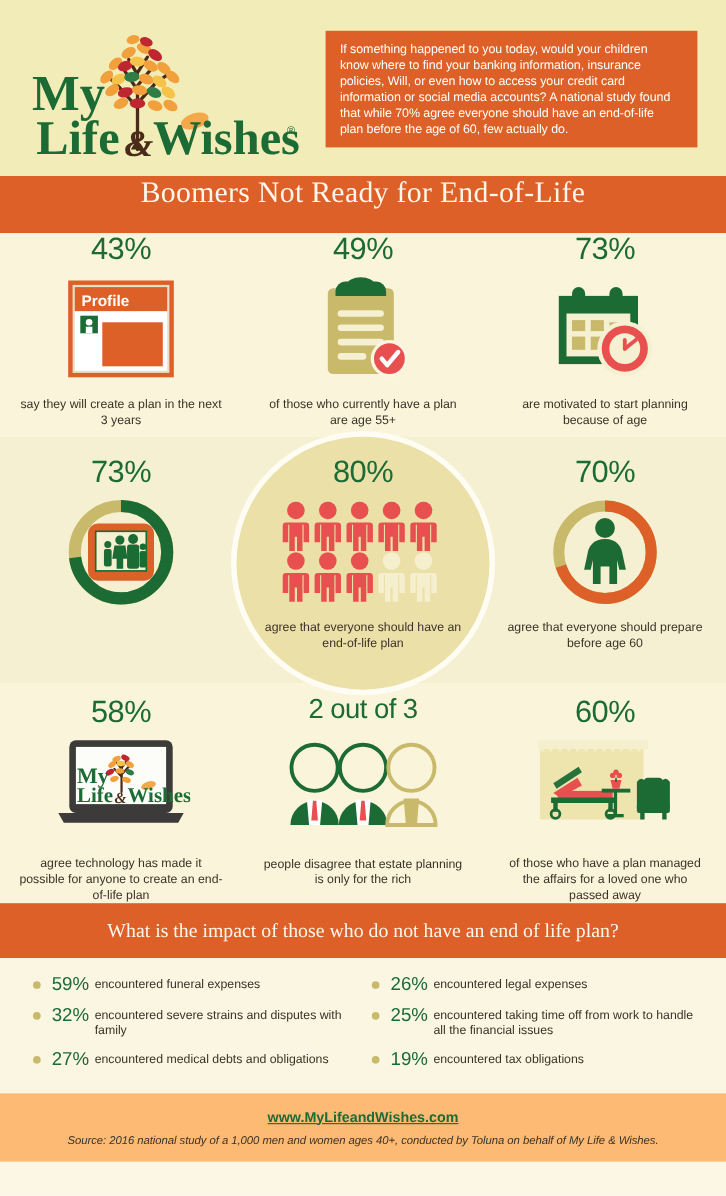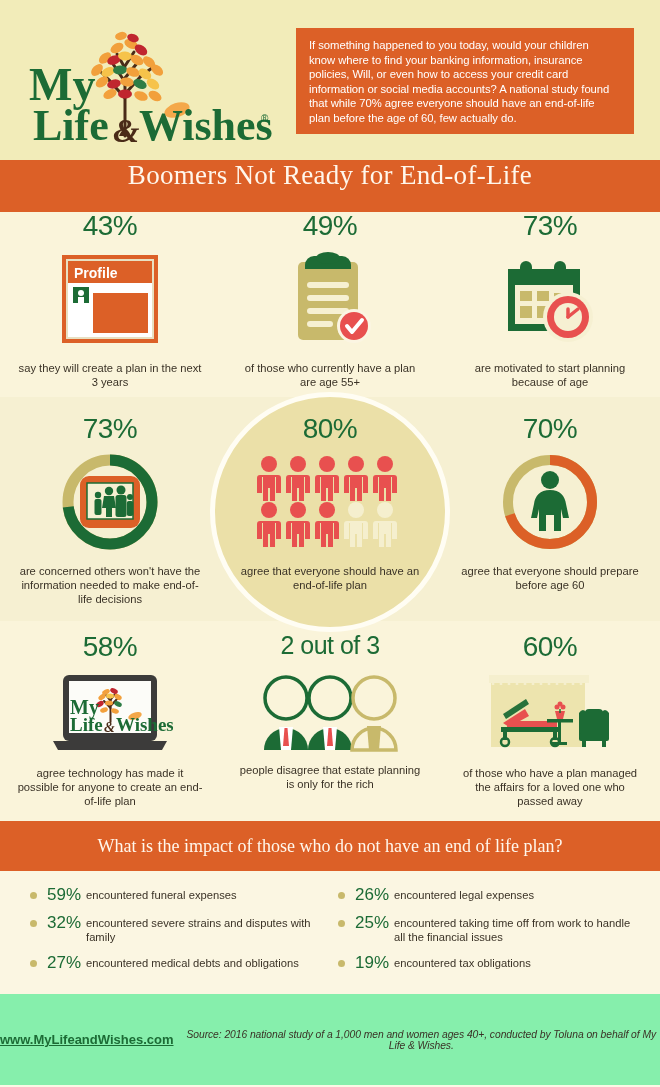--- a/index.html
+++ b/index.html
@@ -60,21 +60,21 @@
   .row1 { height:185px; }
   .row1 .art { height:104px; margin-top:8px; }
   .row1 .cap { margin-top:9px; }
 
   .row2 { height:224px; padding-top:18px; }
   .row2 .art { height:104px; margin-top:7px; }
   .row2 .cap { margin-top:10px; }
 
   .row3 { height:200px; padding-top:12px; }
   .row3 .art { height:94px; margin-top:7px; }
-  .row3 .cap { margin-top:4px; }
+  .row3 .cap { margin-top:20px; }
 
   .spotlight {
     position:absolute; left:210px; top:-5px;
     width:240px; height:240px; border-radius:50%;
     background:#EBE0A8; border:5px solid #FFFDF3; z-index:1;
   }
 
   
   .impact-bar {
     height:50px; background:#DC6027; display:flex;
@@ -95,22 +95,22 @@
     margin:7px 10px 0 8px; flex:0 0 auto;
   }
   .ipct {
     color:#1C6B35; font-size:17px; margin-right:5px;
     line-height:19px; flex:0 0 auto;
   }
   .itxt { color:#3A3226; font-size:11.2px; line-height:14px; padding-top:3px; }
 
   
   .footer {
-    background:#86efac; height:91px;
-    display:flex; align-items:center;
+    background:#fdba74; height:62px;
+    display:flex; flex-direction:column; align-items:center;
     justify-content:center; gap:9px;
   }
   .site { color:#1C6B35; font-size:13px; font-weight:bold; }
   .source {
     color:#3A3226; font-size:10.3px; font-style:italic;
     text-align:center; letter-spacing:-0.05px;
   }
 </style>
 </head>
 <body>
@@ -256,21 +256,20 @@
               <rect x="36.5" y="49" width="7" height="16" rx="2"></rect>
             <circle cx="51" cy="41" r="4.2"></circle>
               <path d="M46 46 h10 l2 12 h-4 v9 h-6 v-9 h-4z"></path>
             <circle cx="63" cy="40" r="4.5"></circle>
               <rect x="57.5" y="45" width="11" height="22" rx="2.5"></rect>
             <circle cx="72" cy="47" r="3" fill="#1C6B35"></circle>
               <rect x="68.8" y="51" width="6.4" height="15" rx="2"></rect>
           </g>
         </svg>
       </div>
-      <div class="cap">are concerned others won't have the information needed to make end-of-life decisions</div>
     </div>
 
     <div class="cell">
       <div class="pct">80%</div>
       <div class="art">
         <svg width="148" height="92" viewBox="0 0 148 92">
           <defs>
             <g id="person">
               <circle cx="11" cy="8" r="8"></circle>
               <path d="M2 19 h18 a3 3 0 0 1 3 3 v15 h-5 v-16 h-1 v24 h-5 v-13 h-2 v13 h-5 v-24 h-1 v16 h-5 v-15 a3 3 0 0 1 3 -3z"></path>

